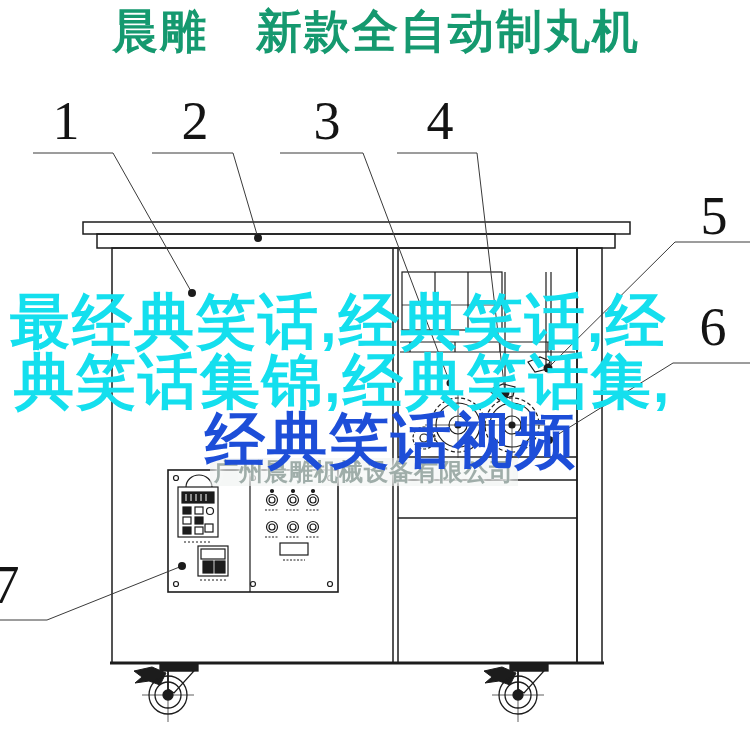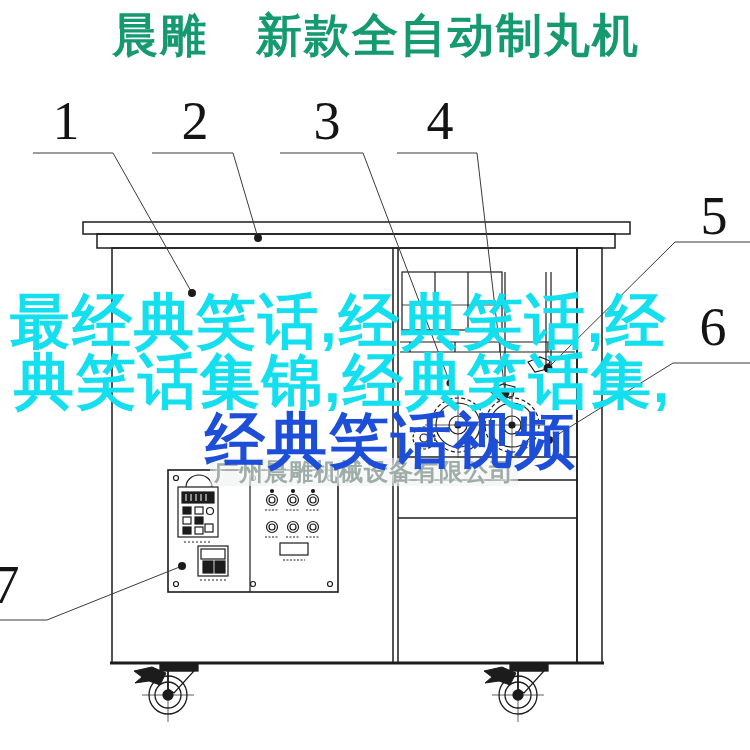--- a/index.html
+++ b/index.html
@@ -7,21 +7,21 @@
     position:relative;
     width:750px;height:750px;
     background:#ffffff;
     overflow:hidden;
     font-family:"Liberation Sans","DejaVu Sans",sans-serif;
   }
   .canvas svg{position:absolute;left:0;top:0;z-index:1;}
   .page-title{
     position:absolute;left:112px;top:10px;width:540px;
     z-index:4;
-    font-family:Liberation Sans, sans-serif;
+    font-family:Liberation Mono, monospace;
     font-weight:bold;font-size:46px;line-height:1.1;
     letter-spacing:2px;white-space:nowrap;
   }
   .callout-num{
     position:absolute;width:40px;z-index:2;
     font-family:"Liberation Serif","DejaVu Serif",serif;
     font-weight:400;font-size:54px;line-height:1;color:#141414;
     text-align:center;
   }
   .wm-line{

